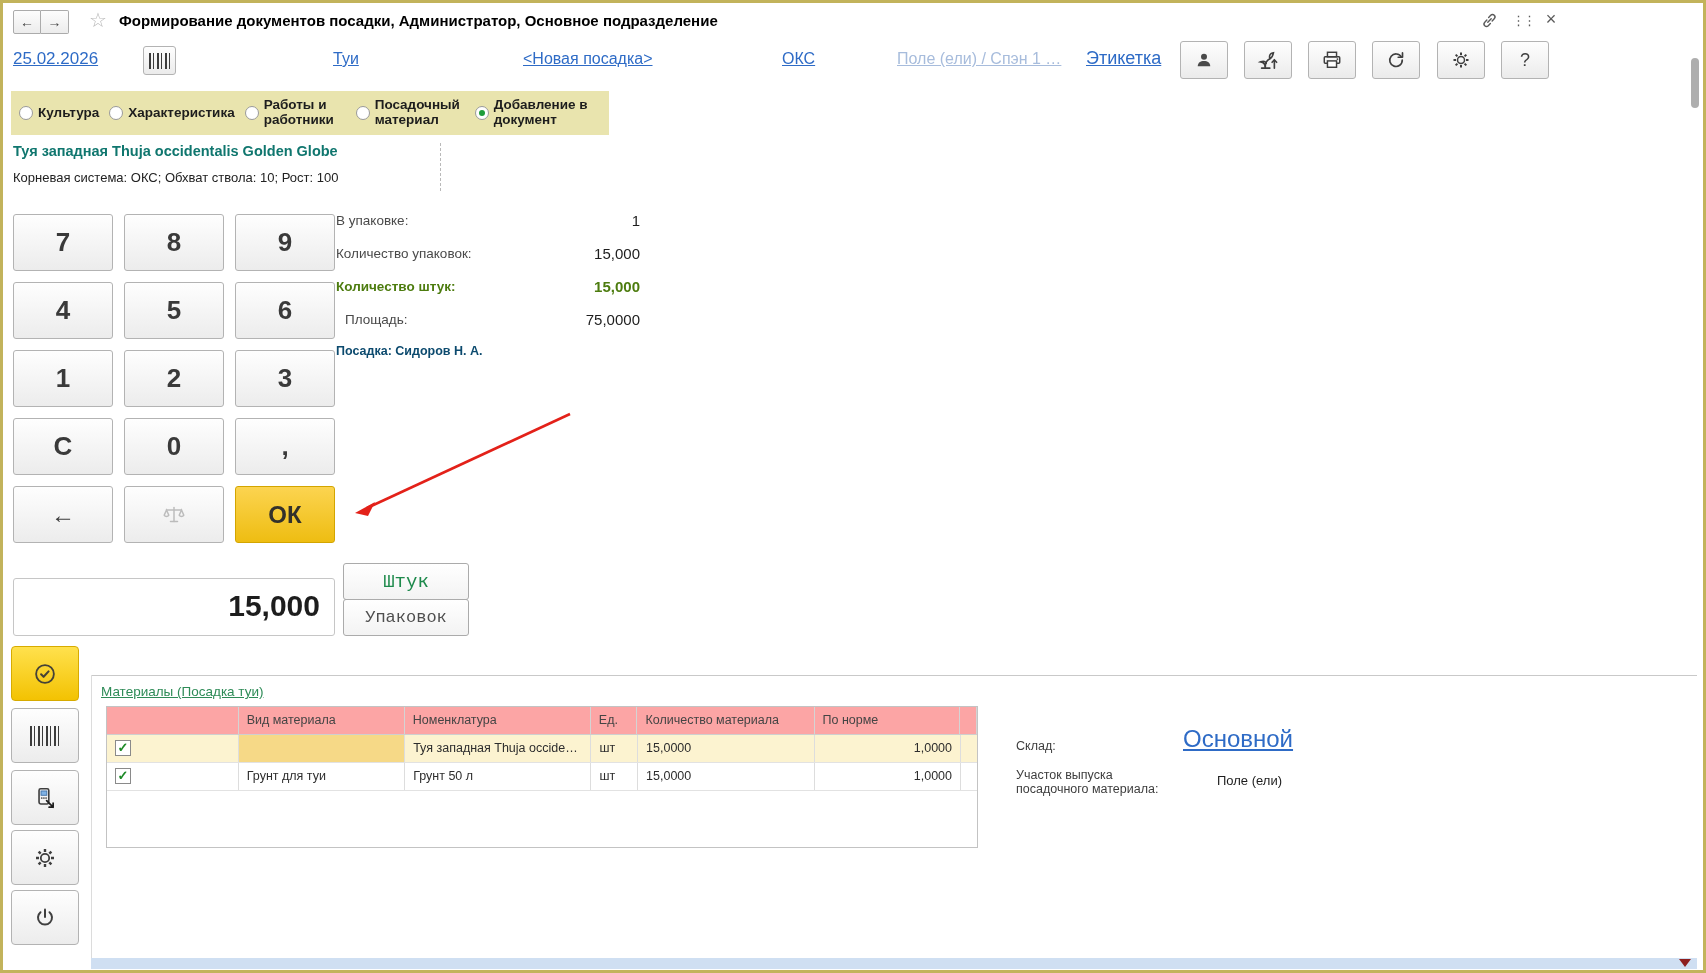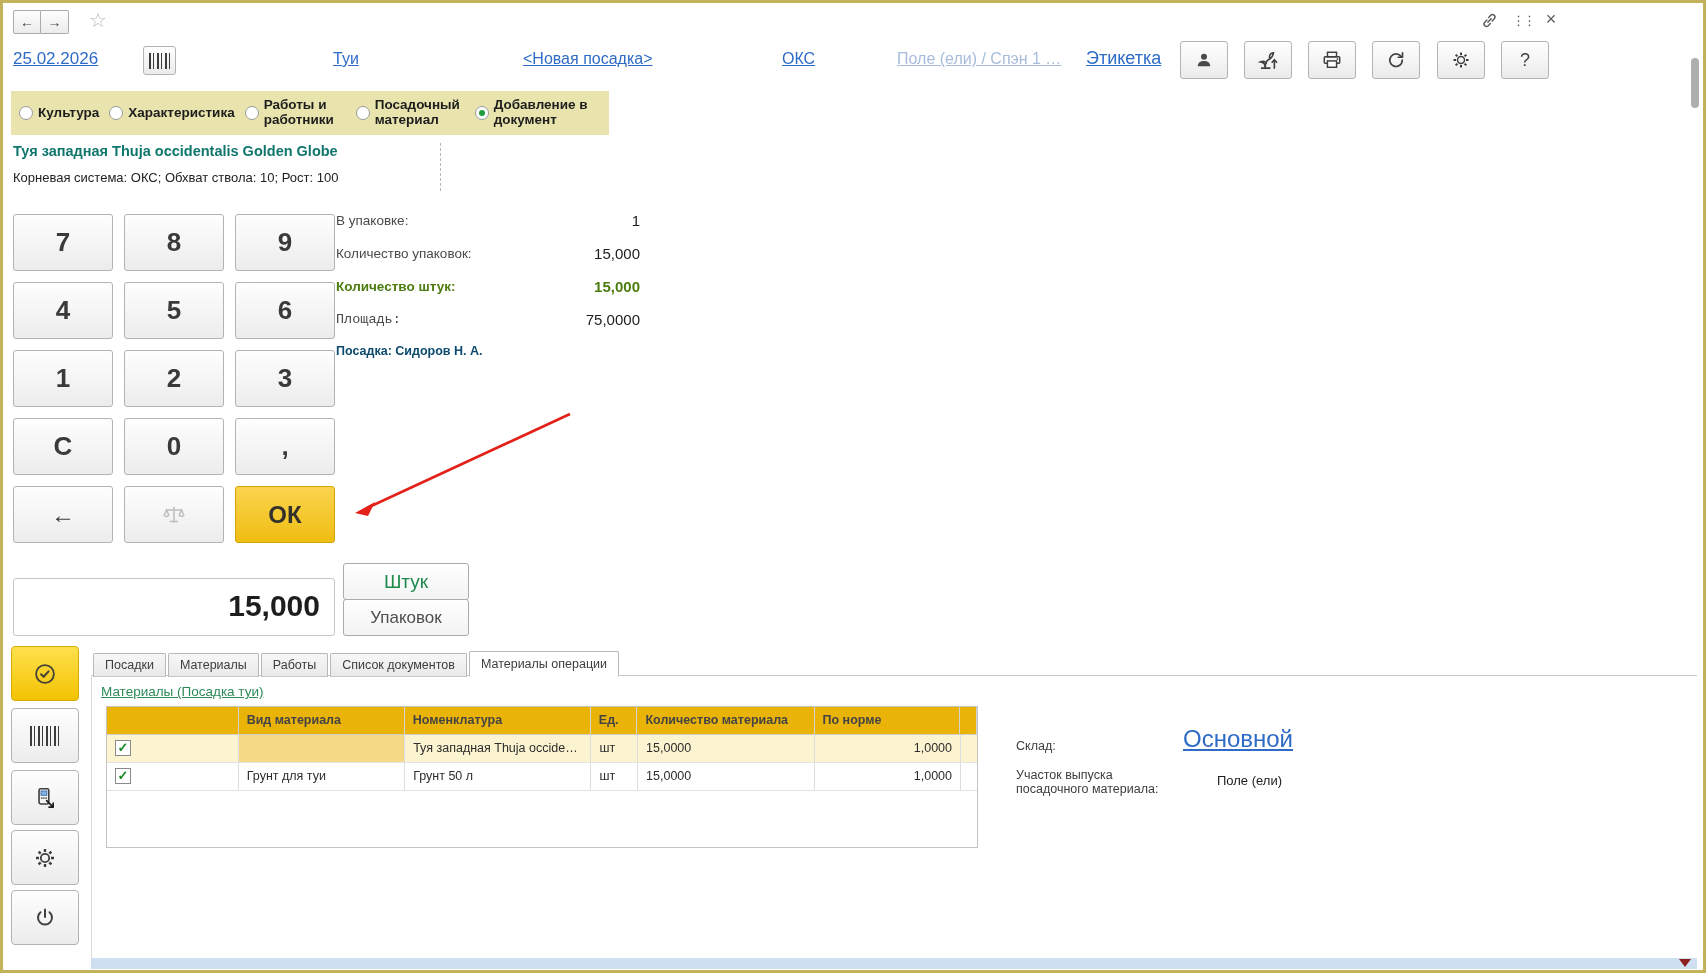--- a/index.html
+++ b/index.html
@@ -61,21 +61,21 @@
   .inf-value { font-size:15px; color:#1d1d1d; text-align:right; }
   .inf-bold .inf-label, .inf-bold .inf-value { font-weight:bold; color:#4d7c0f; }
   .inf-note { font-size:12.5px; color:#0c4a6e;font-weight:bold; }
   
   .display {
     border:1px solid #c6c6c6; border-radius:3px; background:#fff;
     font-size:30px; font-weight:bold; color:#1d1d1d; text-align:right; padding:10px 14px 0 0;
   }
   .unitbtn {
     width:126px; height:37px; border:1px solid #ababab; border-radius:3px; background:linear-gradient(#fff,#f3f3f3);
-    display:flex; align-items:center; justify-content:center; cursor:pointer;
+    display:flex; align-items:center; justify-content:center; cursor:pointer;font-family:Liberation Mono, monospace;
   }
   .unitbtn.pieces { color:#1e8a4c; font-size:19px; }
   .unitbtn.packs { color:#4f4f4f; font-size:17px; }
   
   .sidebtn {
     width:68px; height:55px; border:1px solid #b3b3b3; border-radius:4px; background:linear-gradient(#fefefe,#ececec);
     display:flex; align-items:center; justify-content:center; cursor:pointer; color:#4a4a4a;
   }
   .sidebtn.yellow { background:linear-gradient(#ffe14d,#f3c202); border-color:#d7ab00; }
   
@@ -85,21 +85,21 @@
     background:linear-gradient(#f7f7f7,#e9e9e9); font-size:12.5px; color:#3d3d3d;
     display:flex; align-items:center; cursor:pointer; border-radius:2px 2px 0 0; white-space:nowrap;
   }
   .tab.active { height:26px; background:#fff; border-bottom:1px solid #fff; z-index:3; }
   .hline { border-top:1px solid #c9c9c9; height:0; }
   .vline { border-left:1px solid #dcdcdc; width:0; }
   
   .mat-link { font-size:13.5px; }
   .tbl { border:1px solid #c3c3c3; background:#fff; font-size:12.5px; color:#2d2d2d; }
   .trow { display:flex; height:28px; border-bottom:1px solid #e2e2e2; }
-  .trow.head { background:#eab308; color:#444; border-bottom:1px solid #cfcfcf; height:28px;font-weight:bold; }
+  .trow.head { background:#fca5a5; color:#444; border-bottom:1px solid #cfcfcf; height:28px; }
   .tcell { padding:6px 8px 0 8px; border-right:1px solid #ddd; overflow:hidden; white-space:nowrap; }
   .trow.head .tcell { border-right:1px solid #d4d4d4; }
   .c-sel  { width:133px; }
   .c-kind { width:168px; }
   .c-nom  { width:188px; }
   .c-unit { width:47px; }
   .c-qty  { width:179px; }
   .c-norm { width:147px; text-align:right; }
   .c-tail { width:8px; border-right:none; flex:1; }
   .trow.hl { background:#fcf3d0; }
@@ -127,20 +127,21 @@
 
   <div class="abs" style="left:10px; top:7px; display:flex;">
     <button class="navbtn" style="border-radius:2px 0 0 2px;">
         <span>←</span>
       </button>
     <button class="navbtn" style="border-left:none; border-radius:0 2px 2px 0;">
         <span>→</span>
       </button>
   </div>
   <div class="abs star" style="left:86px; top:5px;">☆</div>
+  <div class="abs title" style="left:116px; top:9px;">Формирование документов посадки, Администратор, Основное подразделение</div>
 
   <div class="abs winicon" style="left:1474px; top:6px;">
     <svg class="ic" width="17" height="17" viewBox="0 0 18 18">
         <g fill="none" stroke="#5a5a5a" stroke-width="1.5" stroke-linecap="round">
           <path d="M7.2 10.8 L10.8 7.2"></path>
           <path d="M6.2 8.6 L4 10.8 a2.6 2.6 0 0 0 3.7 3.7 L9.9 12.3"></path>
           <path d="M11.8 9.4 L14 7.2 a2.6 2.6 0 0 0 -3.7 -3.7 L8.1 5.7"></path>
         </g>
       </svg>
   </div>
@@ -269,21 +270,21 @@
     </div>
     <div style="position:relative; height:33px;padding-left:32px;">
       <span class="inf-label" style="position:absolute; left:0; top:0;">Количество упаковок:</span>
       <span class="inf-value" style="position:absolute; right:0; top:-1px;">15,000</span>
     </div>
     <div class="inf-bold" style="position:relative; height:33px;">
       <span class="inf-label" style="position:absolute; left:0; top:0;">Количество штук:</span>
       <span class="inf-value" style="position:absolute; right:0; top:-1px;">15,000</span>
     </div>
     <div style="position:relative; height:33px;">
-      <span class="inf-label" style="position:absolute; left:0; top:0;font-family:Liberation Mono, monospace;">Площадь:</span>
+      <span class="inf-label" style="position:absolute; left:9px; top:0;">Площадь:</span>
       <span class="inf-value" style="position:absolute; right:0; top:-1px;">75,0000</span>
     </div>
     <div class="inf-note" style="margin-top:-1px;">Посадка: Сидоров Н. А.</div>
   </div>
 
   <svg class="abs" style="left:330px; top:395px; pointer-events:none;" width="260" height="135">
     <line x1="237" y1="16" x2="34" y2="110" stroke="#e32119" stroke-width="2.6"></line>
     <polygon points="22,115 42,104 35,118" fill="#e32119"></polygon>
   </svg>
 
@@ -322,27 +323,20 @@
   </button>
   <button class="abs sidebtn" style="left:8px; top:887px;">
     <svg class="ic" width="24" height="24" viewBox="0 0 24 24">
         <path d="M12 3.5v7.5" fill="none" stroke="#3f3f3f" stroke-width="2" stroke-linecap="round"></path>
         <path d="M7.5 6.2a7 7 0 1 0 9 0" fill="none" stroke="#3f3f3f" stroke-width="2" stroke-linecap="round"></path>
       </svg>
   </button>
 
   <div class="abs hline" style="left:88px; top:672px; width:1606px;"></div>
   <div class="abs vline" style="left:88px; top:672px; height:283px;"></div>
-  <div class="abs tabs" style="left:90px; top:648px;">
-    <div class="tab">Посадки</div>
-    <div class="tab">Материалы</div>
-    <div class="tab">Работы</div>
-    <div class="tab">Список документов</div>
-    <div class="tab active">Материалы операции</div>
-  </div>
 
   <a class="abs lnk green mat-link" style="left:98px; top:681px;">Материалы (Посадка туи)</a>
 
   <div class="abs tbl" style="left:103px; top:703px; width:872px; height:142px;">
     <div class="trow head">
       <div class="tcell c-sel"></div>
       <div class="tcell c-kind">Вид материала</div>
       <div class="tcell c-nom">Номенклатура</div>
       <div class="tcell c-unit">Ед.</div>
       <div class="tcell c-qty">Количество материала</div>

